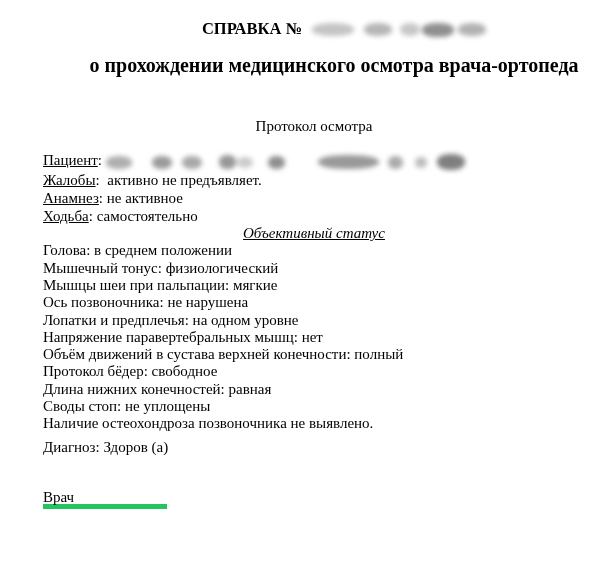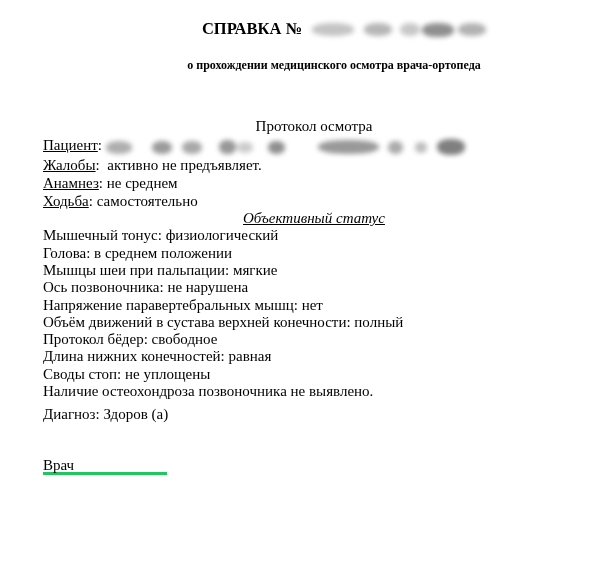--- a/index.html
+++ b/index.html
@@ -19,42 +19,42 @@
   .center { text-align: center; }
   .title-line {
     font-weight: bold;
     font-size: 16.5px;
     line-height: 18px;
     margin-left: 60px;
     white-space: nowrap;
   }
   .subtitle {
     font-weight: bold;
-    font-size: 12px;
+    font-size: 20px;
     margin-top: 19px;
     margin-left: 40px;
     white-space: nowrap;
   }
   .protocol-heading { margin-top: 44px; }
-  .fields { line-height: 18px; }
+  .fields { margin-top: 15px; line-height: 18px; }
   .field-label { text-decoration: underline; }
   .val, .bind-text { white-space: pre-wrap; }
   .status-heading {
     font-style: italic;
     text-decoration: underline;
     text-align: center;
   }
   .diagnosis-line { margin-top: 6px; }
   .doctor-row { margin-top: 33px; }
   .sig {
     display: inline-block;
     width: 124px;
     height: 14px;
     line-height: 14px;
-    border-bottom: 3px solid #22c55e;
+    border-bottom: 5px solid #22c55e;
   }
   
   .redact {
     display: inline-flex;
     align-items: center;
     filter: blur(2.6px);
     vertical-align: -2px;
     height: 16px;
   }
   .rb { display: inline-block; height: 13px; border-radius: 45%; flex: none; }
@@ -109,34 +109,35 @@
           <span class="rb p7"></span>
           <span class="rb p8"></span>
           <span class="rb p9"></span>
           <span class="rb p10"></span>
         </span>
     </div>
     <div>
       <span class="field-label">Жалобы</span><span class="bind-text">:</span><span class="val">  активно не предъявляет.</span>
     </div>
     <div>
-      <span class="field-label">Анамнез</span><span class="bind-text">:</span><span class="val"> не среднем</span>
+      <span class="field-label">Анамнез</span><span class="bind-text">:</span><span class="val"> не активное</span>
     </div>
     <div>
       <span class="field-label">Ходьба</span><span class="bind-text">:</span><span class="val"> самостоятельно</span>
     </div>
   </div>
 
   <div class="status-heading">Объективный статус</div>
 
   <div>
+    <div class="bind-text">Голова: в среднем положении</div>
     <div class="bind-text">Мышечный тонус: физиологический</div>
-    <div class="bind-text">Голова: в среднем положении</div>
     <div class="bind-text">Мышцы шеи при пальпации: мягкие</div>
     <div class="bind-text">Ось позвоночника: не нарушена</div>
+    <div class="bind-text">Лопатки и предплечья: на одном уровне</div>
     <div class="bind-text">Напряжение паравертебральных мышц: нет</div>
     <div class="bind-text">Объём движений в сустава верхней конечности: полный</div>
     <div class="bind-text">Протокол бёдер: свободное</div>
     <div class="bind-text">Длина нижних конечностей: равная</div>
     <div class="bind-text">Своды стоп: не уплощены</div>
     <div class="bind-text">Наличие остеохондроза позвоночника не выявлено.</div>
   </div>
 
   <div class="diagnosis-line bind-text">Диагноз: Здоров (а)</div>
 

